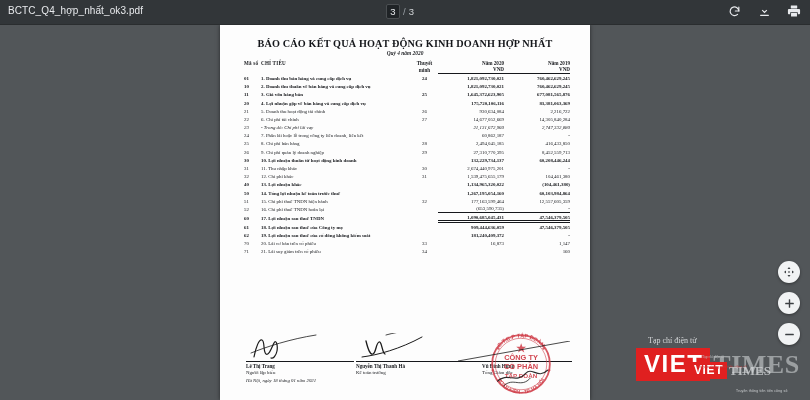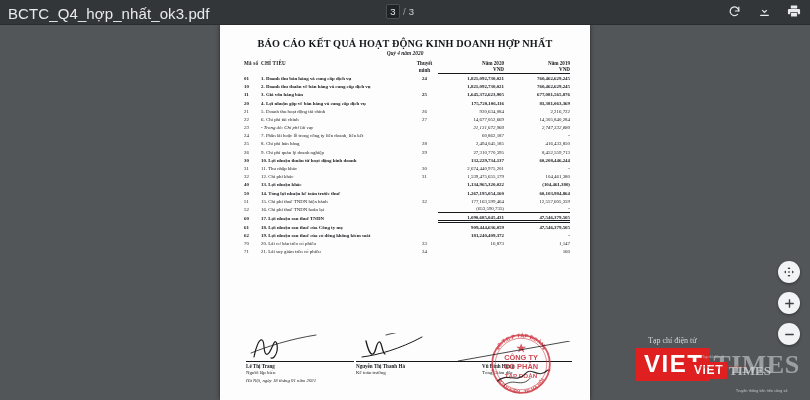--- a/index.html
+++ b/index.html
@@ -15,21 +15,21 @@
   .toolbar {
     position: absolute; left: 0; top: 0;
     width: 810px; height: 25px;
     background: #323639;
     display: flex; align-items: center;
     border-bottom: 1px solid #2a2d2f;
     z-index: 30;
   }
   .tb-title {
     position: absolute; left: 8px; top: 5px;
-    color: #e8eaed; font-size: 15px;
+    color: #e8eaed; font-size: 10px;
     white-space: nowrap; letter-spacing: .1px;
   }
   .tb-pager {
     position: absolute; left: 386px; top: 4px;
     display: flex; align-items: center; gap: 3px;
   }
   .pg-box {
     background: #1f2326; color: #e8eaed;
     font-size: 9.5px; line-height: 13px;
     min-width: 14px; height: 15px;

